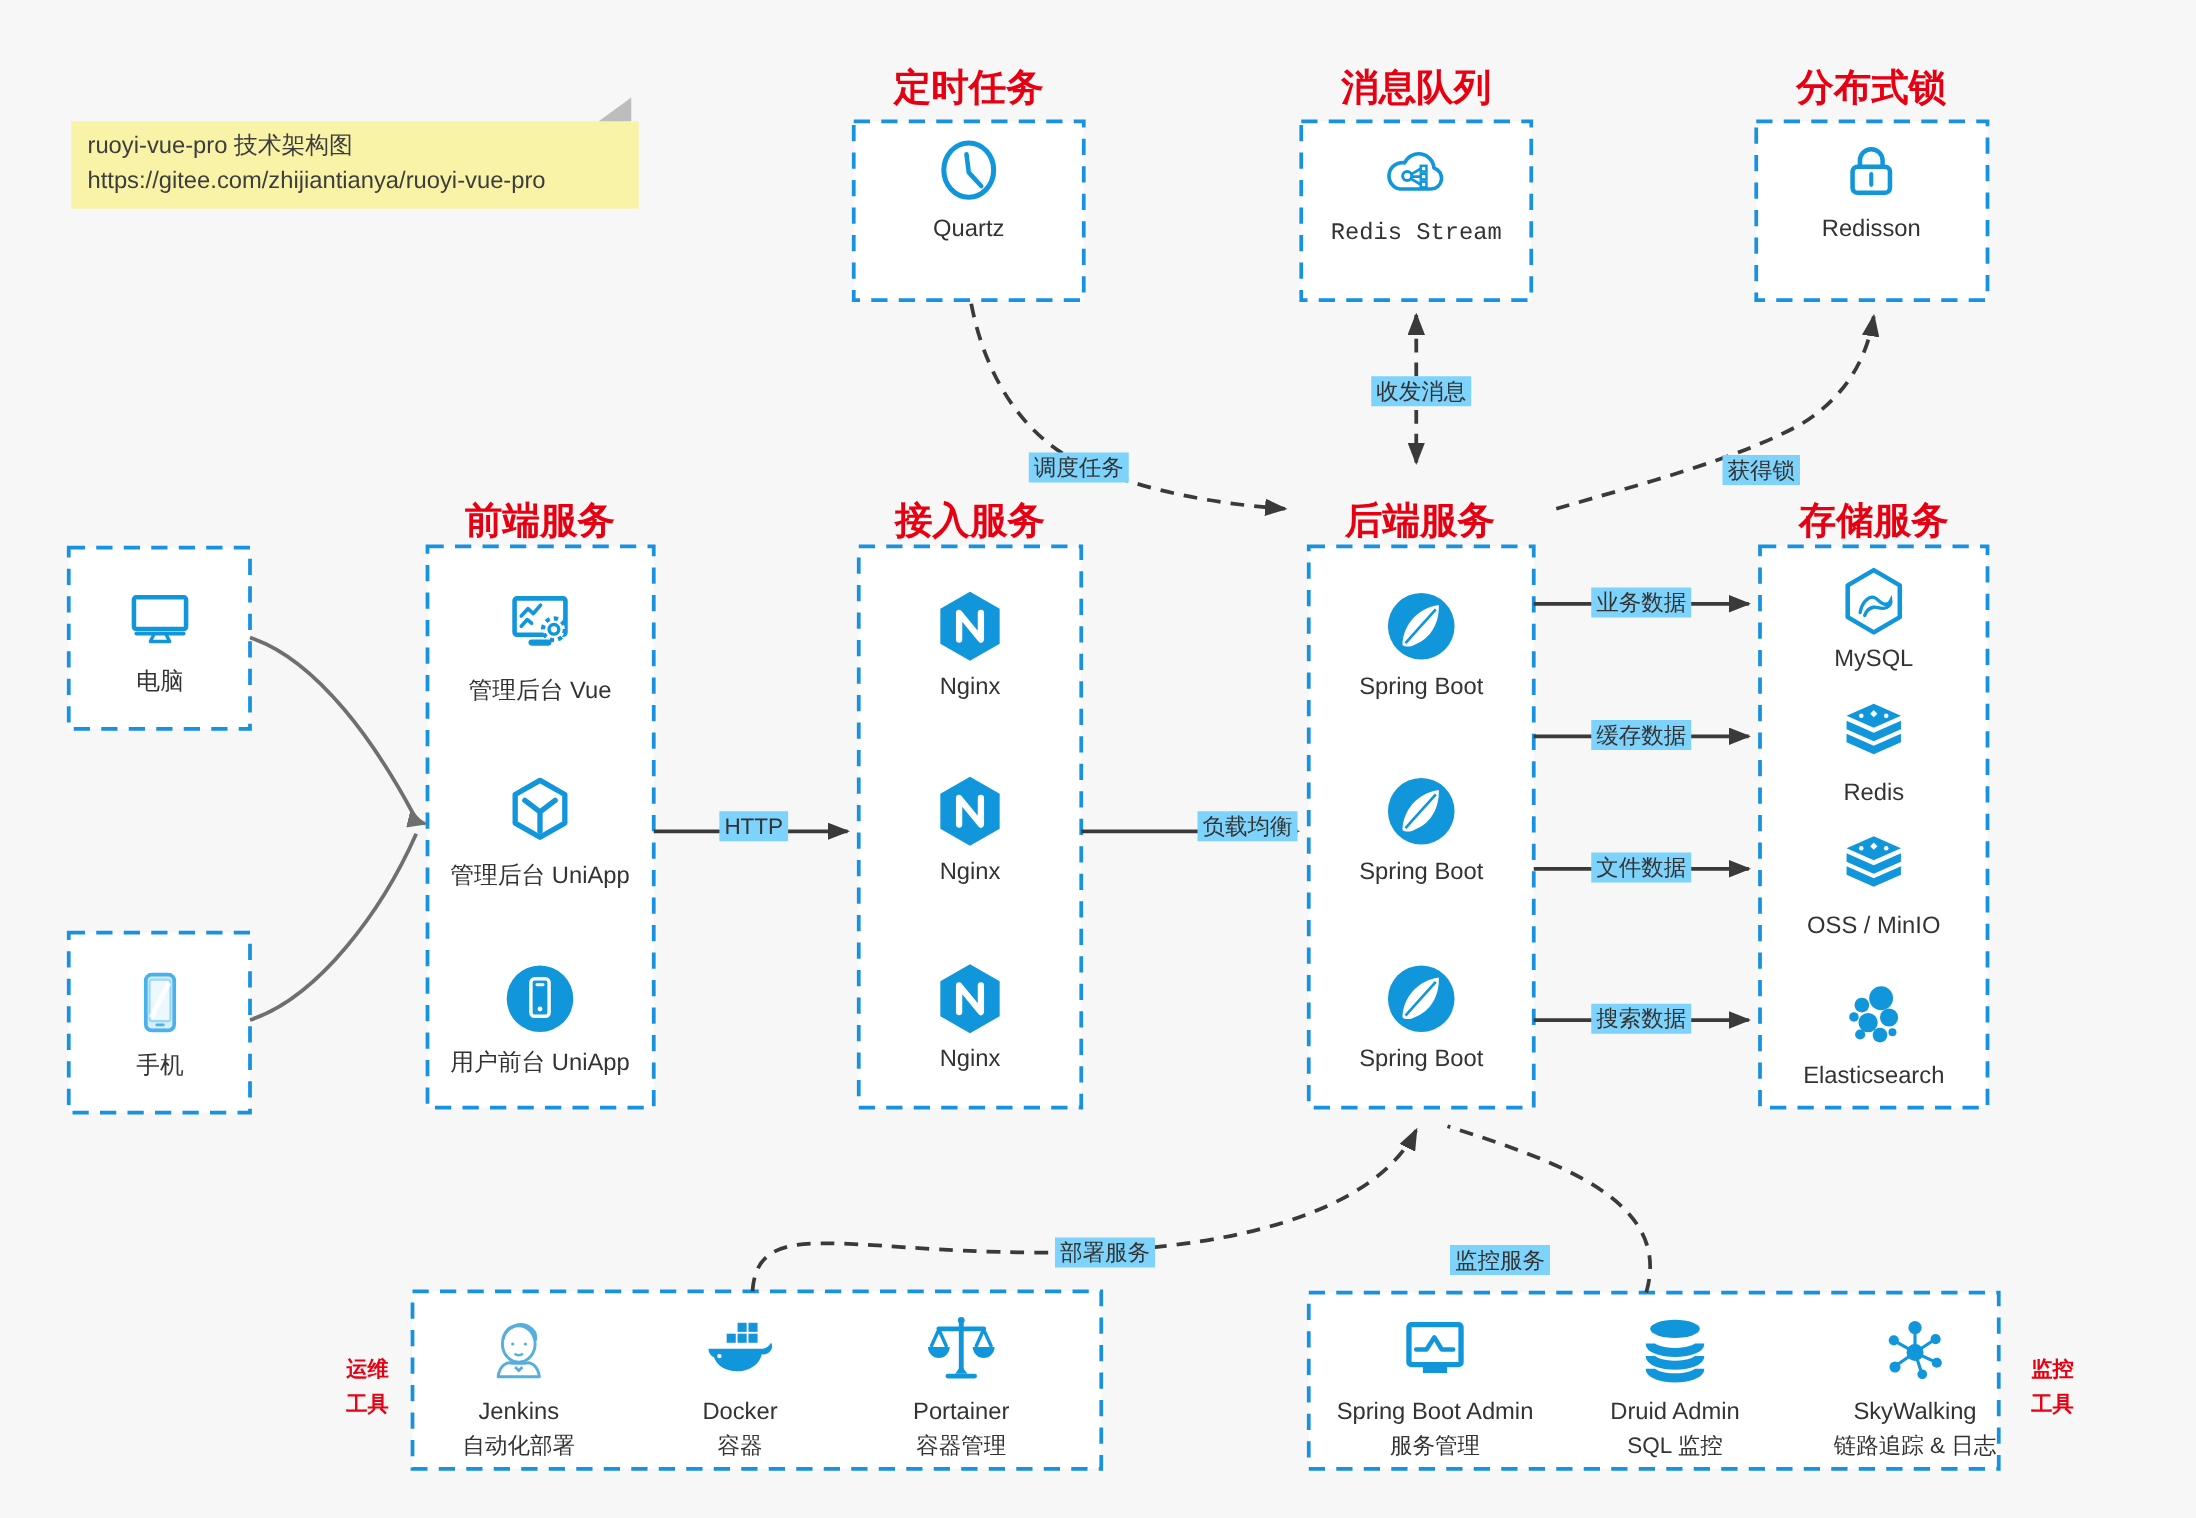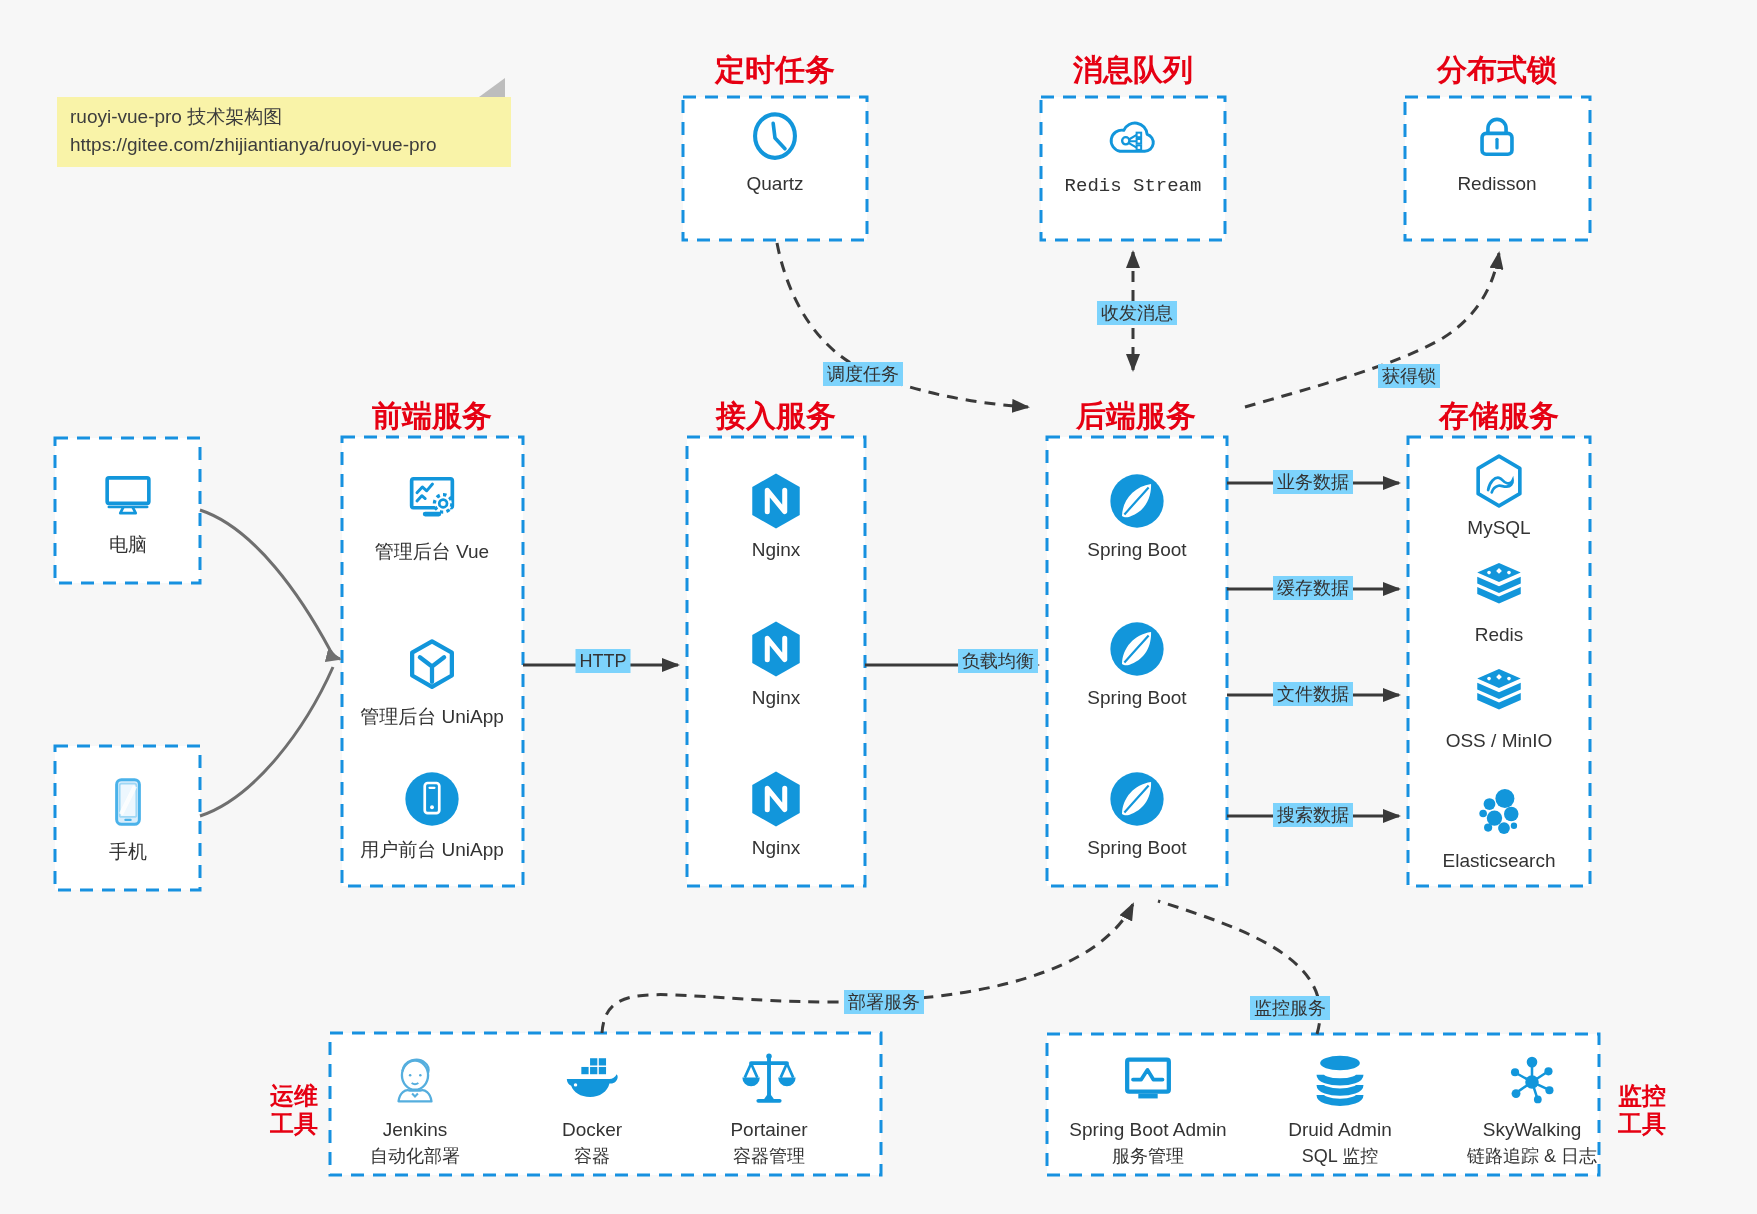--- a/index.html
+++ b/index.html
@@ -7,21 +7,21 @@
           font-family:"Liberation Sans","DejaVu Sans",sans-serif;color:#333;}
   .overlay{position:absolute;left:0;top:0;}
   
   .note{position:absolute;left:57px;top:97px;width:428px;height:58px;background:#f9f3a8;
         padding:6px 13px;font-size:19px;line-height:28px;color:#3d3d3d;}
   .note .fold{position:absolute;right:6px;top:-19px;width:0;height:0;
         border-left:26px solid transparent;border-bottom:19px solid #bdbdbd;}
   
   .sec-title{position:absolute;transform:translateX(-50%);font-size:30px;font-weight:bold;
         color:#e60012;white-space:nowrap;}
-  .side-title{position:absolute;width:76px;text-align:center;font-size:24px;font-weight:bold;
+  .side-title{position:absolute;width:76px;text-align:center;font-size:17px;font-weight:bold;
         color:#e60012;line-height:28px;}
   
   .node{position:absolute;display:flex;flex-direction:column;align-items:center;text-align:center;}
   .node .nlabel{margin-top:7px;font-size:19px;color:#333;white-space:nowrap;}
   .node .nsub{margin-top:3px;font-size:18px;color:#333;white-space:nowrap;}
   .i58{width:58px;height:58px;} .i62{width:62px;height:62px;} .i54{width:56px;height:60px;}
   
   .elabel{position:absolute;transform:translate(-50%,-50%);font-size:18px;color:#333;
         background:#7dd3fc;padding:0 4px;white-space:nowrap;line-height:24px;}
   .defs-holder{position:absolute;width:0;height:0;overflow:hidden;}
@@ -259,21 +259,21 @@
       </svg>
     <div class="nlabel">手机</div>
   </div>
 
   <div class="node" style="left:344px;top:470px;width:176px;">
     <svg class="i62" viewBox="0 0 64 64">
         <use href="#i-adminvue"></use>
       </svg>
     <div class="nlabel">管理后台 Vue</div>
   </div>
-  <div class="node" style="left:344px;top:635px;width:176px;">
+  <div class="node" style="left:344px;top:618px;width:176px;">
     <svg class="i62" viewBox="0 0 64 64">
         <use href="#i-uniapp"></use>
       </svg>
     <div class="nlabel">管理后台 UniApp</div>
   </div>
   <div class="node" style="left:344px;top:768px;width:176px;">
     <svg class="i62" viewBox="0 0 64 64">
         <use href="#i-phonecircle"></use>
       </svg>
     <div class="nlabel">用户前台 UniApp</div>
@@ -389,15 +389,15 @@
   <div class="elabel" style="left:603px;top:661px;">HTTP</div>
   <div class="elabel" style="left:950px;top:661px;margin-left:48px;">负载均衡</div>
   <div class="elabel" style="left:1313px;top:482px;">业务数据</div>
   <div class="elabel" style="left:1313px;top:588px;">缓存数据</div>
   <div class="elabel" style="left:1313px;top:694px;">文件数据</div>
   <div class="elabel" style="left:1313px;top:815px;">搜索数据</div>
   <div class="elabel" style="left:863px;top:374px;">调度任务</div>
   <div class="elabel" style="left:1137px;top:313px;">收发消息</div>
   <div class="elabel" style="left:1409px;top:376px;">获得锁</div>
   <div class="elabel" style="left:884px;top:1002px;">部署服务</div>
-  <div class="elabel" style="left:1290px;top:1008px;">监控服务</div>
+  <div class="elabel" style="left:1200px;top:1008px;">监控服务</div>
 
 </div>
 
 </body></html>

